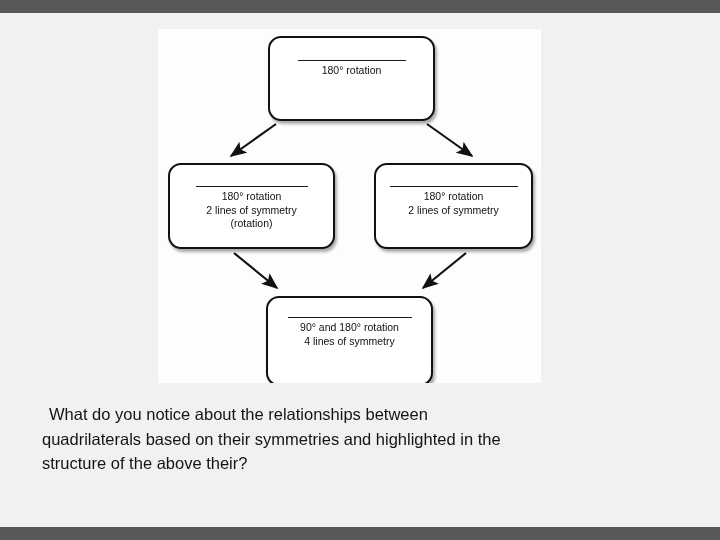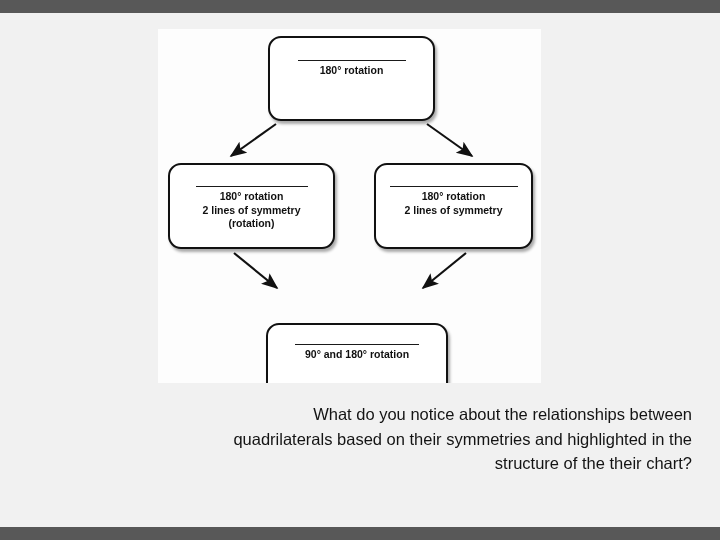--- a/index.html
+++ b/index.html
@@ -72,21 +72,20 @@
     margin: 0 auto 3px auto;
   }
 
   .node-line {
     display: block;
     font-family: "Liberation Sans", sans-serif;
     font-size: 10.5px;
     line-height: 13.5px;
     color: #101010;
     white-space: nowrap;
-    font-weight: bold;
   }
 
   
   #node-top {
     left: 110px;  top: 7px;  width: 167px; height: 85px;
   }
   #node-top .node-inner { top: 22px; }
   #node-top .rule { width: 108px; }
 
   #node-left {
@@ -95,37 +94,37 @@
   #node-left .node-inner { top: 21px; }
   #node-left .rule { width: 112px; }
 
   #node-right {
     left: 216px; top: 134px; width: 159px; height: 86px;
   }
   #node-right .node-inner { top: 21px; }
   #node-right .rule { width: 128px; }
 
   #node-bottom {
-    left: 108px; top: 267px; width: 182px; height: 90px; margin-top: 27px;
+    left: 108px; top: 267px; width: 167px; height: 90px;
   }
   #node-bottom .node-inner { top: 19px; }
   #node-bottom .rule { width: 124px; }
 
   
   #caption {
     position: absolute;
     left: 42px;
     top: 402px;
     width: 650px;
     font-family: "Liberation Sans", sans-serif;
     font-size: 16.5px;
     line-height: 24.5px;
     color: #141414;
   }
-  #caption .cap-line { display: block; white-space: nowrap; text-align: right; }
+  #caption .cap-line { display: block; white-space: nowrap; }
   #caption .cap-line.first { text-indent: 7px; }
 </style>
 </head>
 <body>
 
 <div id="slide">
 
   <div class="edge-bar top"></div>
   <div class="edge-bar bottom"></div>
 
@@ -168,24 +167,25 @@
         <div class="rule"></div>
         <span class="node-line">180° rotation</span>
         <span class="node-line">2 lines of symmetry</span>
       </div>
     </div>
 
     <div class="node-box" id="node-bottom">
       <div class="node-inner">
         <div class="rule"></div>
         <span class="node-line">90° and 180° rotation</span>
+        <span class="node-line">4 lines of symmetry</span>
       </div>
     </div>
 
   </div>
 
   <div id="caption">
     <span class="cap-line first">What do you notice about the relationships between</span>
     <span class="cap-line">quadrilaterals based on their symmetries and highlighted in the</span>
-    <span class="cap-line">structure of the their chart?</span>
+    <span class="cap-line">structure of the above their?</span>
   </div>
 
 </div>
 
 </body></html>

